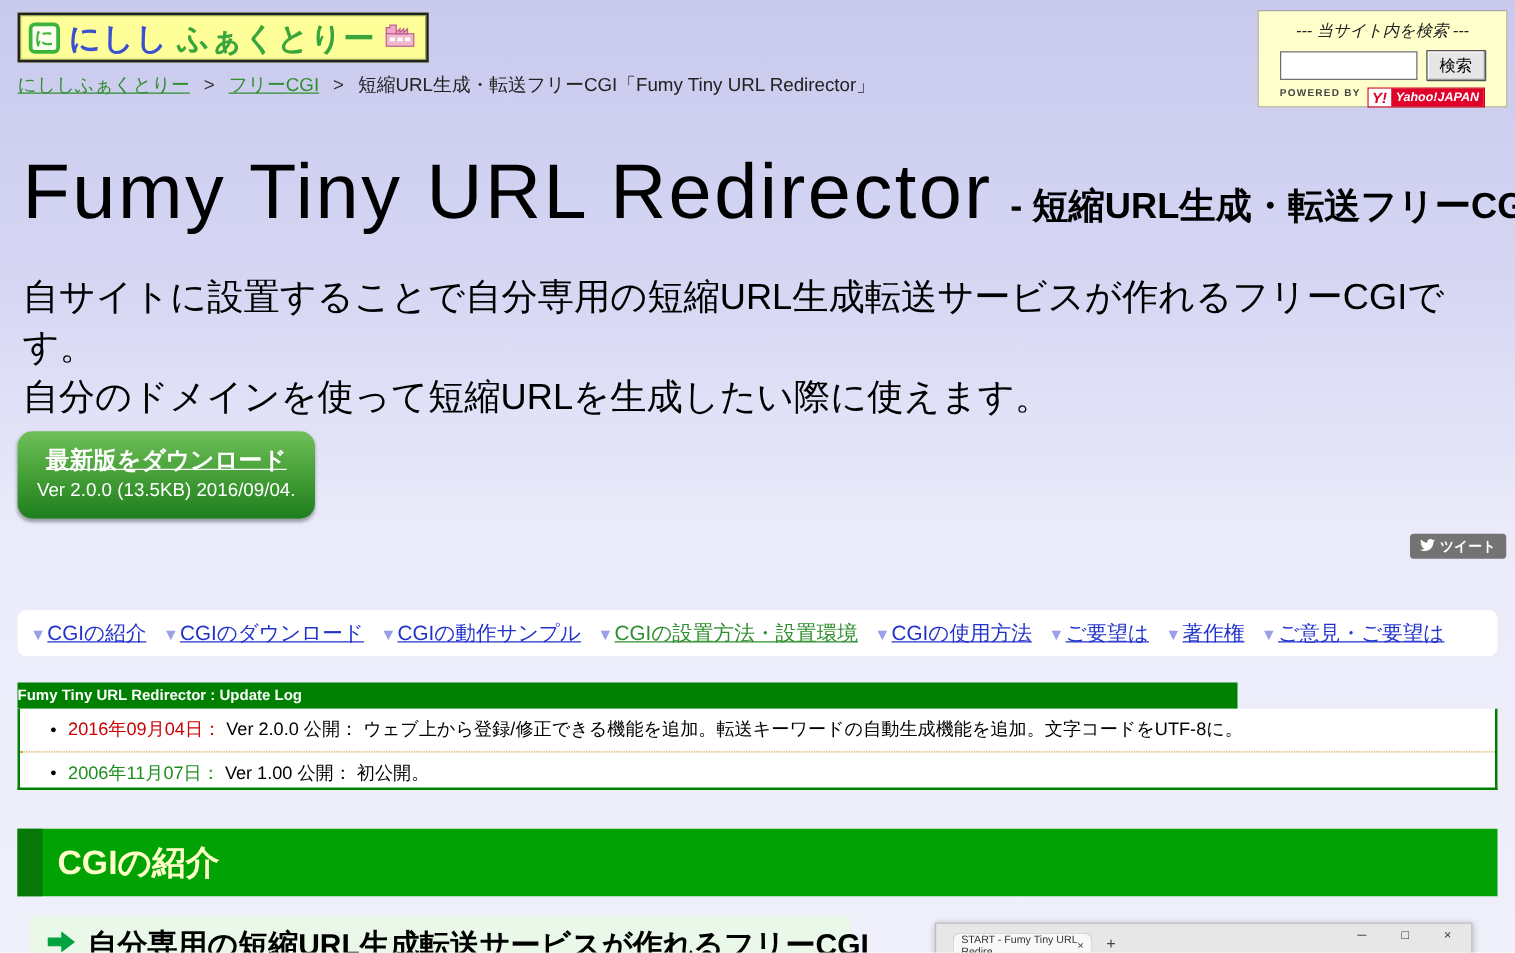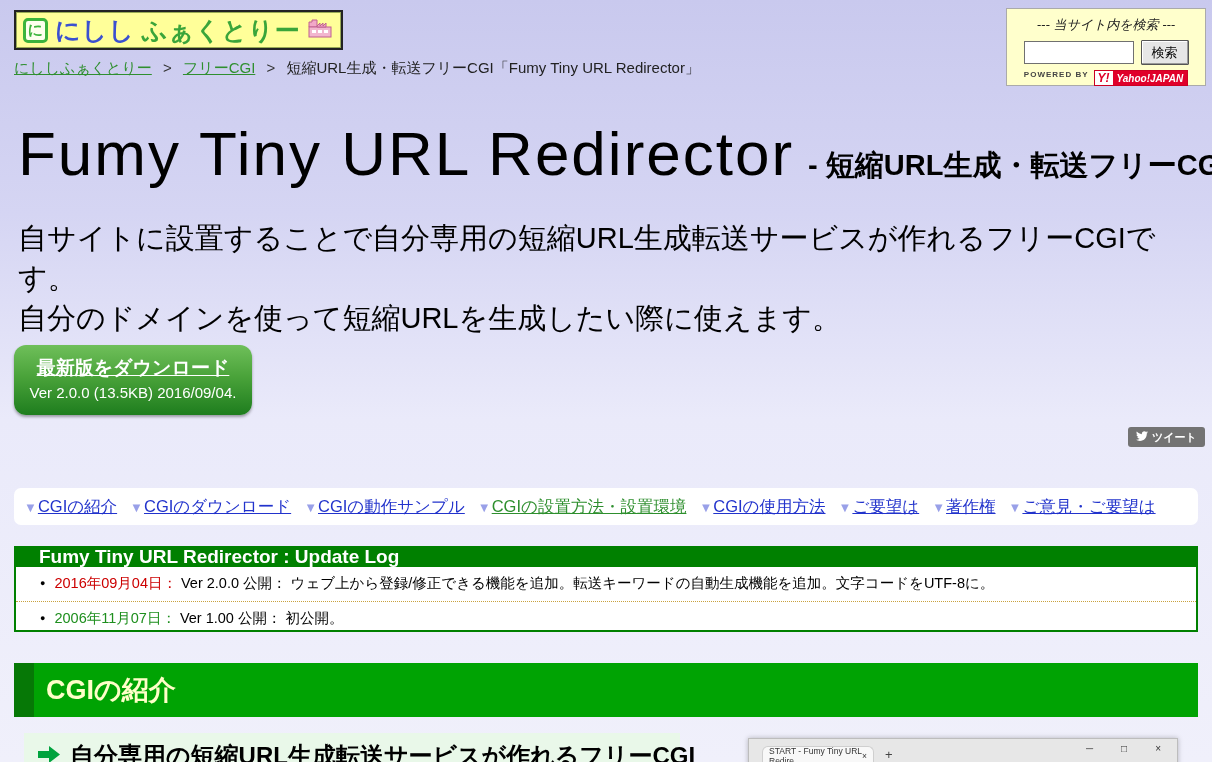--- a/index.html
+++ b/index.html
@@ -88,23 +88,23 @@
     background:#fff; border-radius:7px;
     display:flex; align-items:center; padding-left:10px; gap:13px;
   }
   .nav-item { font-size:16.5px; white-space:nowrap; cursor:pointer; }
   .nav-marker { color:#99A0E8; font-size:13px; margin-right:1px; }
   .nav-link { color:#2233CC; text-decoration:underline; }
   .nav-link.visited { color:#2E8F2E; }
 
   
   #update-header {
-    left:14px; top:546px; width:1184px; height:21px;
-    background:#008000; color:#fff; font-weight:bold; font-size:19px;
-    line-height:21px; padding-left:25px;
+    left:14px; top:546px; width:976px; height:21px;
+    background:#008000; color:#fff; font-weight:bold; font-size:12px;
+    line-height:21px; padding-left:0;
   }
   #update-box {
     left:14px; top:567px; width:1184px; height:65px;
     background:#fff; border:2px solid #008000; border-top:none;
   }
   .log-entry { padding:7px 14px 8px 24px; font-size:14.5px; color:#000; }
   .log-entry.first { border-bottom:1px dotted #C9A23E; }
   .log-bullet { font-size:9px; margin-right:9px; vertical-align:2px; color:#000; }
   .log-date-red { color:#CC0000; }
   .log-date-green { color:#1E8F1E; }

